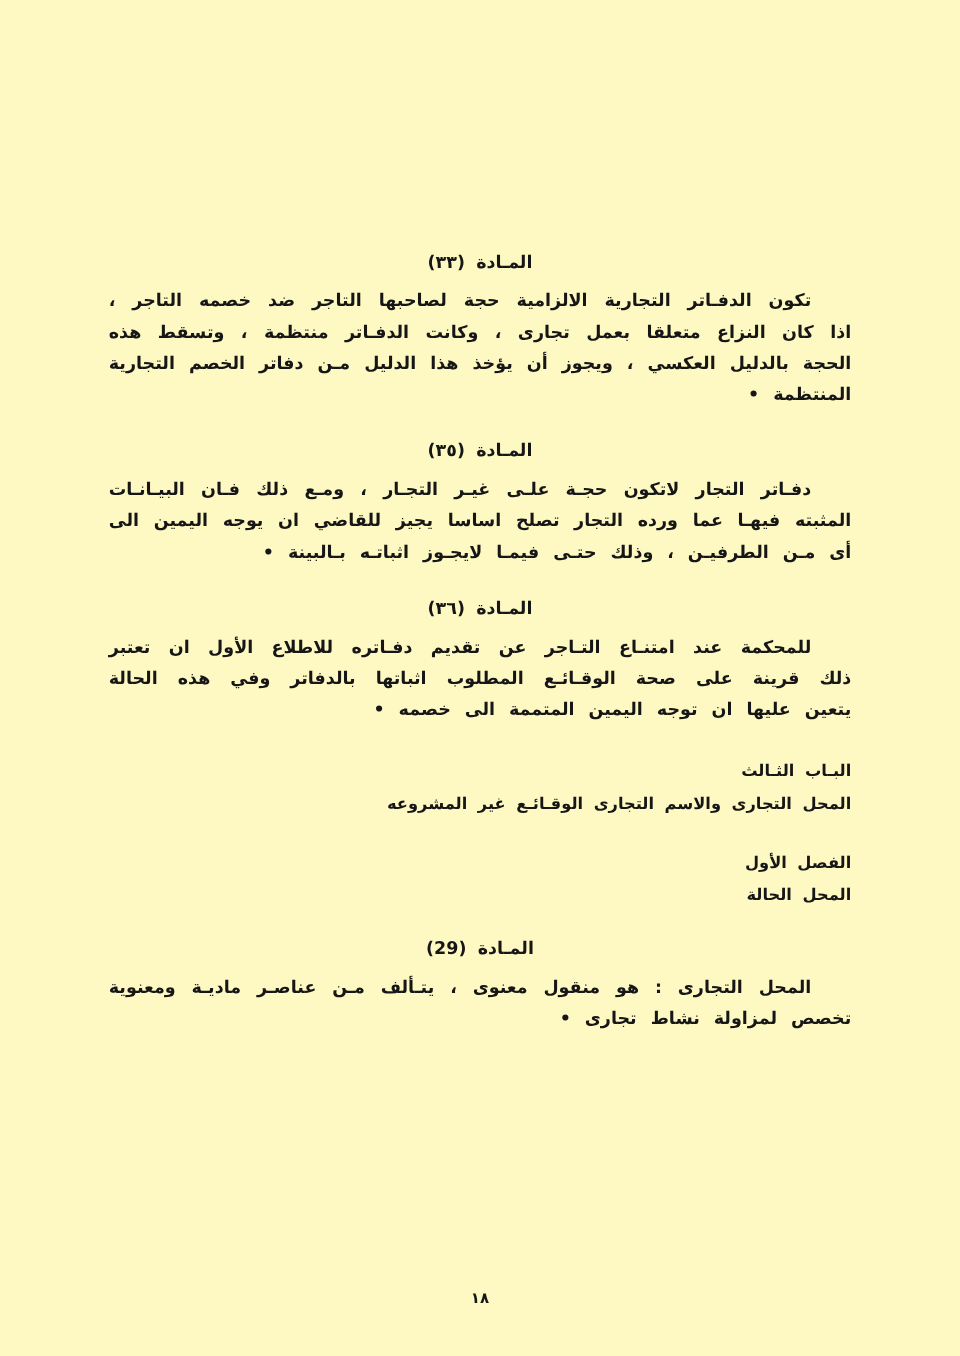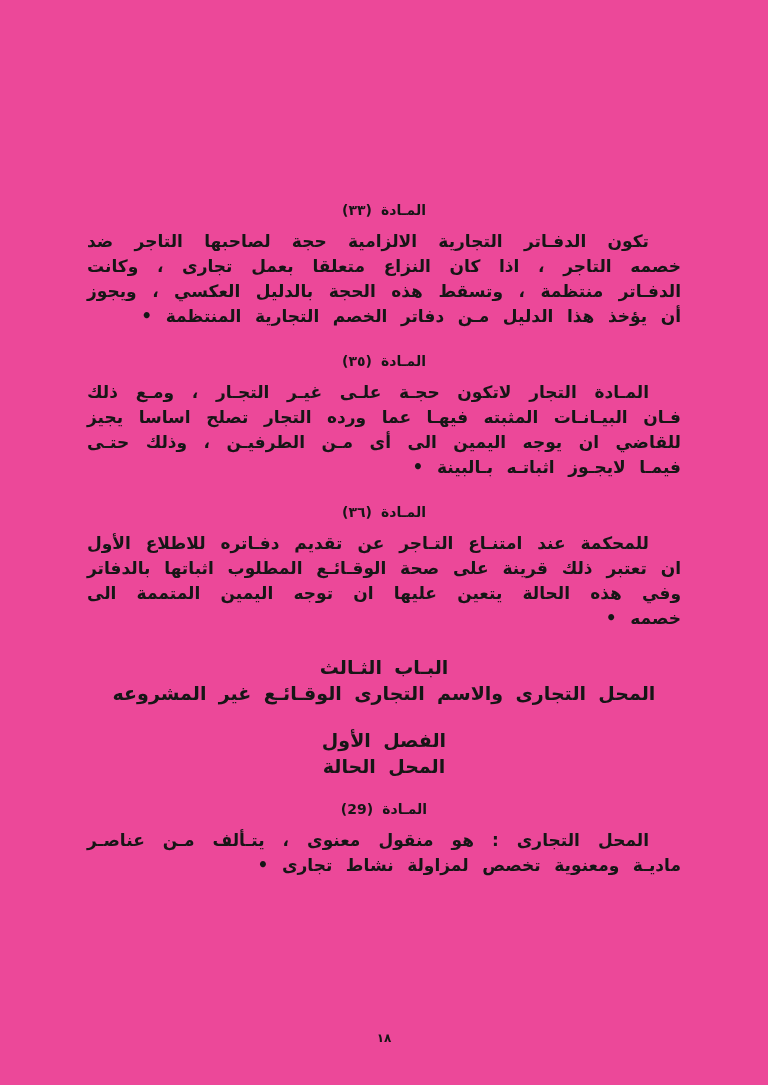--- a/index.html
+++ b/index.html
@@ -6,21 +6,21 @@
 
   html, body {
     background: #ffffff;
   }
 
   .page {
     position: relative;
     width: 768px;
     height: 1085px;
     margin: 0 auto;
-    background: #ec4899;
+    background: #fef9c3;
     direction: rtl;
     font-family: "DejaVu Sans", sans-serif;
     color: #161616;
     overflow: hidden;
   }
 
   .content {
     position: absolute;
     top: 196px;
     right: 87px;
@@ -32,34 +32,33 @@
   .article-heading {
     text-align: center;
     font-size: 14px;
     font-weight: 700;
     word-spacing: 0.30em;
     margin-bottom: 11px;
     margin-top: 6px;
   }
 
   .body-text {
-    font-size: 17px;
+    font-size: 14px;
     font-weight: 700;
     line-height: 25px;
     text-align: justify;
     text-align-last: right;
     text-indent: 32px;
     word-spacing: 0.45em;
   }
 
   .body-text.no-indent { text-indent: 0; }
 
   .center-block {
-    text-align: center;
-    font-size: 19px;
+    font-size: 13px;
     font-weight: 700;
     line-height: 25px;
     word-spacing: 0.30em;
     margin-bottom: 22px;
   }
 
   .center-block .block-title { margin-bottom: 1px; }
 
   .part-block   { margin-top: 4px; }
   .chapter-block{ margin-top: 22px; }
@@ -82,21 +81,21 @@
   <div class="content">
 
     <section class="article">
       <div class="article-heading">المـادة (٣٣)</div>
       <p class="body-text">تكون الدفـاتر التجارية الالزامية حجة لصاحبها التاجر ضد خصمه التاجر ، اذا كان النزاع متعلقا بعمل تجارى ، وكانت الدفـاتر منتظمة ، وتسقط هذه الحجة بالدليل العكسي ، ويجوز أن يؤخذ هذا الدليل مـن دفاتر الخصم التجارية المنتظمة •</p>
     </section>
 
 
     <section class="article">
       <div class="article-heading">المـادة (٣٥)</div>
-      <p class="body-text">المـادة التجار لاتكون حجـة علـى غيـر التجـار ، ومـع ذلك فـان البيـانـات المثبته فيهـا عما ورده التجار تصلح اساسا يجيز للقاضي ان يوجه اليمين الى أى مـن الطرفيـن ، وذلك حتـى فيمـا لايجـوز اثباتـه بـالبينة •</p>
+      <p class="body-text">دفـاتر التجار لاتكون حجـة علـى غيـر التجـار ، ومـع ذلك فـان البيـانـات المثبته فيهـا عما ورده التجار تصلح اساسا يجيز للقاضي ان يوجه اليمين الى أى مـن الطرفيـن ، وذلك حتـى فيمـا لايجـوز اثباتـه بـالبينة •</p>
     </section>
 
     <section class="article">
       <div class="article-heading">المـادة (٣٦)</div>
       <p class="body-text">للمحكمة عند امتنـاع التـاجر عن تقديم دفـاتره للاطلاع الأول ان تعتبر ذلك قرينة على صحة الوقـائـع المطلوب اثباتها بالدفاتر وفي هذه الحالة يتعين عليها ان توجه اليمين المتممة الى خصمه •</p>
     </section>
 
     <section class="center-block part-block">
       <div class="block-title">البـاب الثـالث</div>
       <div class="block-subtitle">المحل التجارى والاسم التجارى الوقـائـع غير المشروعه</div>

